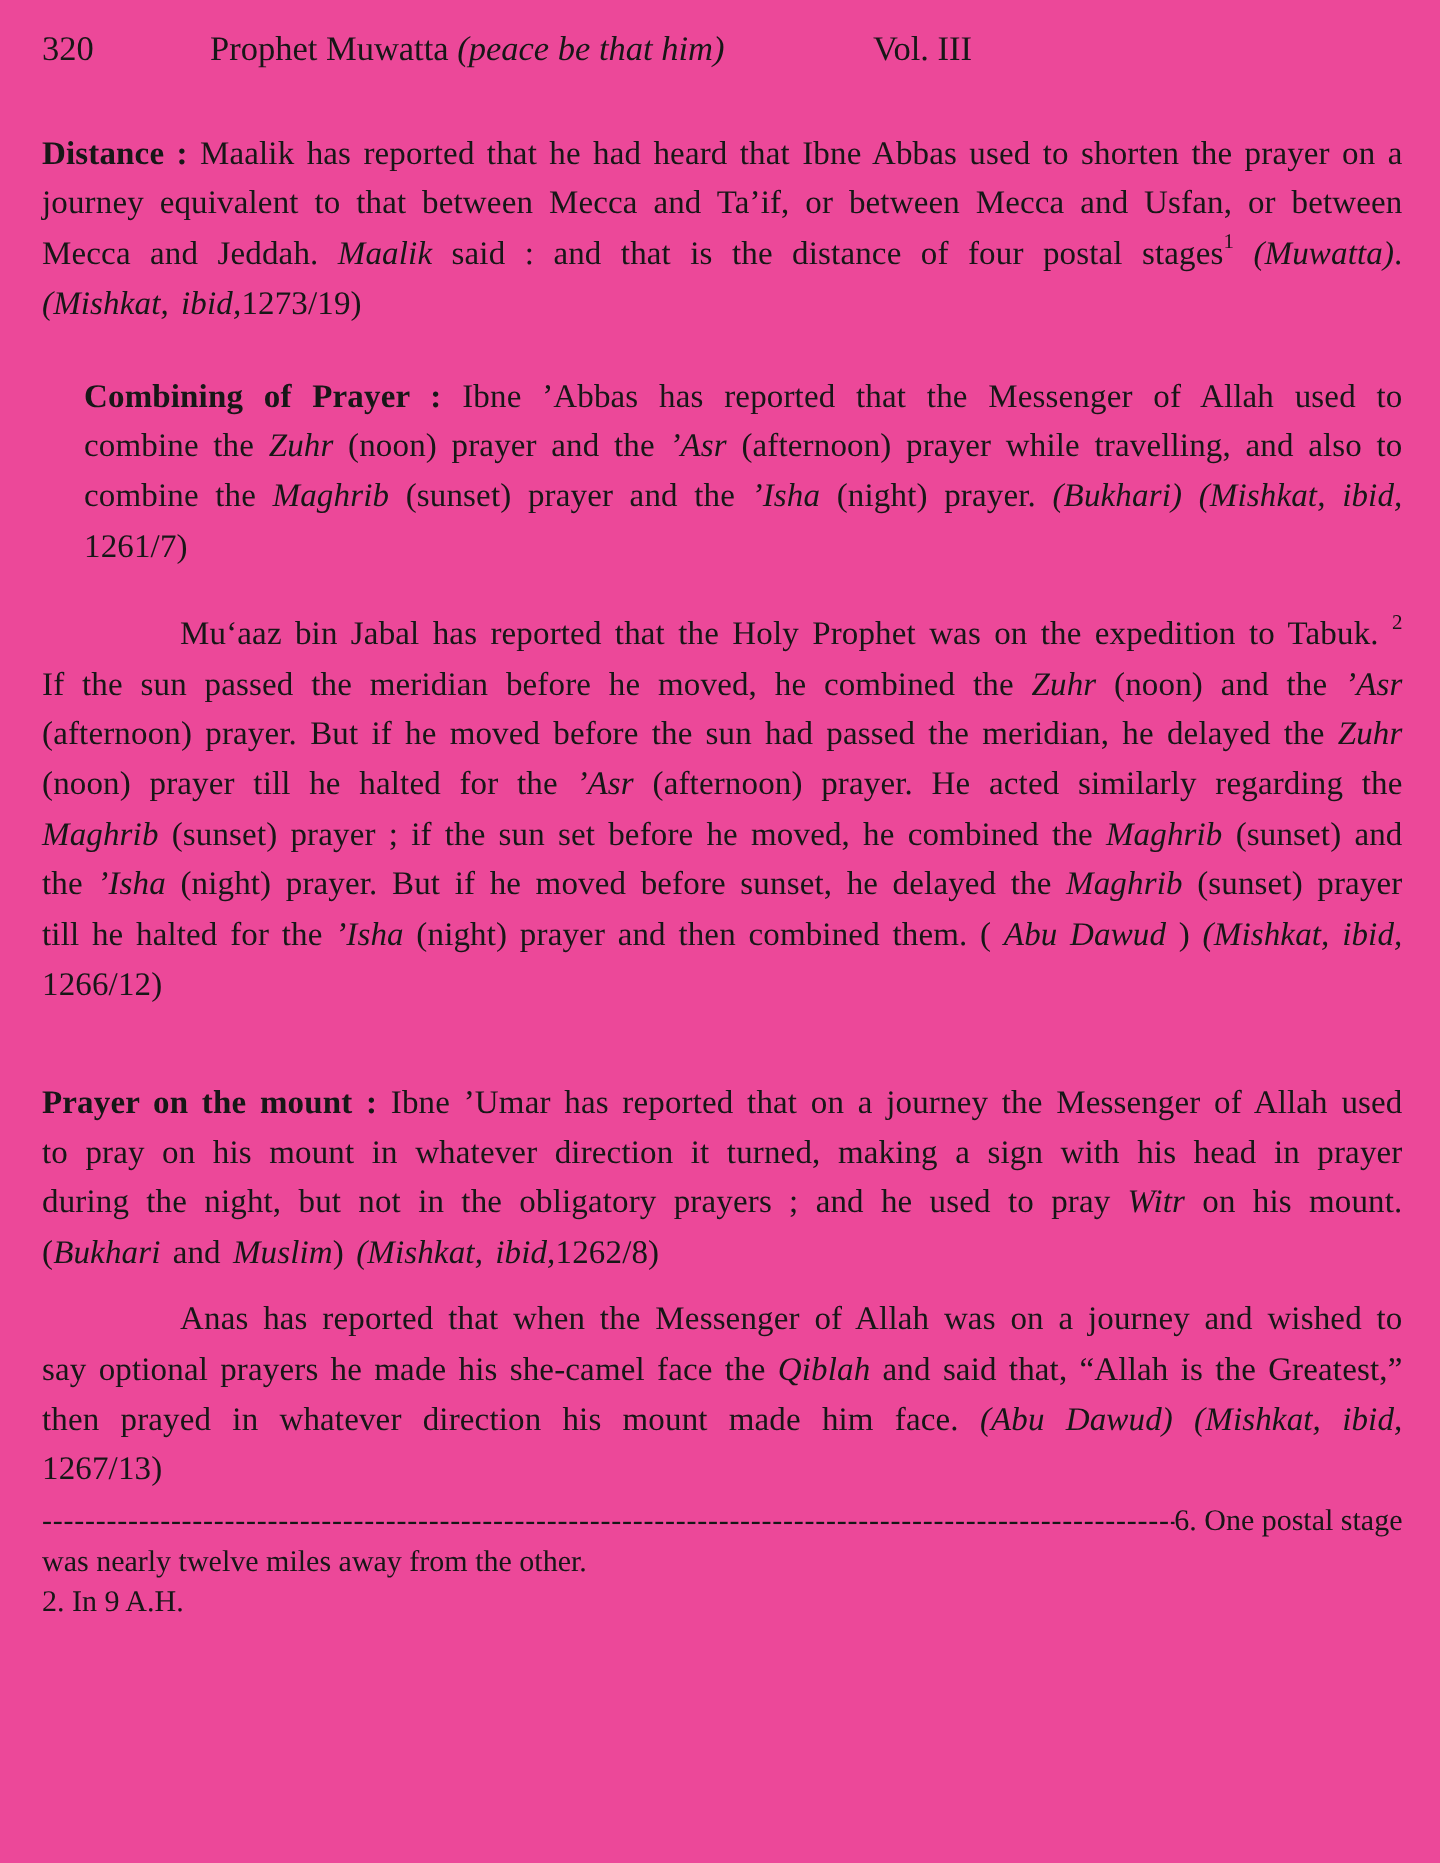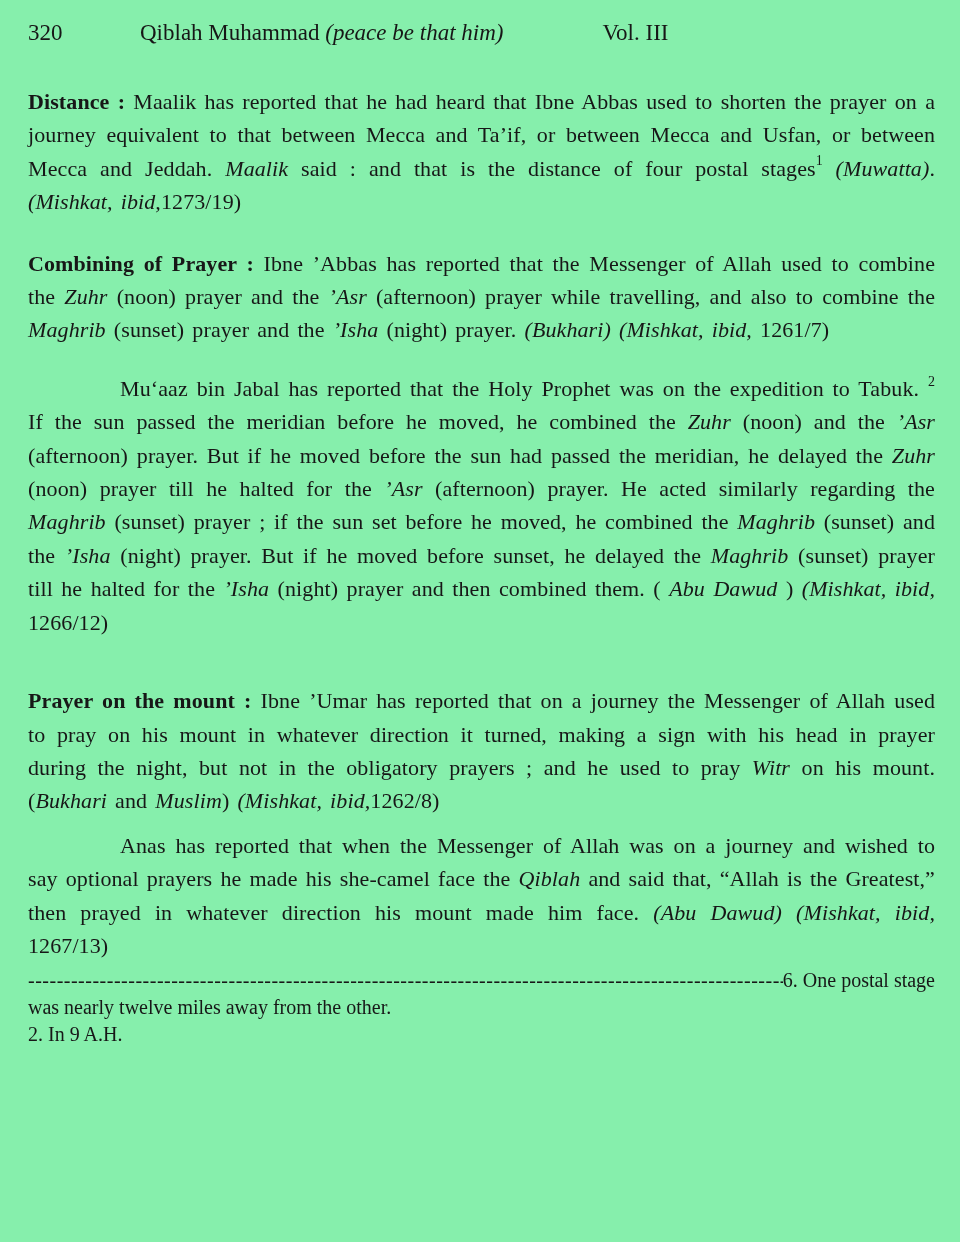--- a/index.html
+++ b/index.html
@@ -1,20 +1,20 @@
 <!DOCTYPE html>
 <html><head>
 <meta charset="utf-8">
 <style>
   html, body { margin: 0; padding: 0; background: #ffffff; }
   .page {
     position: relative;
     width: 960px;
     height: 1242px;
-    background: #86efac;
+    background: #ec4899;
     color: #171717;
     font-family: "Liberation Serif", "DejaVu Serif", serif;
     overflow: hidden;
     box-sizing: border-box;
     padding: 18px 25px 0 28px;
   }
   .page-header {
     display: flex;
     align-items: baseline;
     font-size: 23px;
@@ -29,21 +29,21 @@
   .para {
     margin: 0;
     font-size: 22px;
     line-height: 33.4px;
     text-align: justify;
     word-spacing: 2.5px;
     letter-spacing: 0.1px;
   }
   .para.indent { text-indent: 92px; font-family: Liberation Serif, serif; }
   .para:nth-of-type(1) { margin-top: 37px; }
-  .para:nth-of-type(2) { margin-top: 28px; }
+  .para:nth-of-type(2) { margin-top: 28px; margin-left: 28px; }
   .para:nth-of-type(3) { margin-top: 25px; }
   .para:nth-of-type(4) { margin-top: 45px; }
   .para:nth-of-type(5) { margin-top: 11px; }
 
   .b { font-weight: bold; }
   .i { font-style: italic; }
   sup.fn-ref {
     font-size: 14px;
     line-height: 0;
     position: relative;
@@ -70,21 +70,21 @@
   .fn-lead { flex: 0 0 auto; white-space: nowrap; }
   .fn-line { }
 </style>
 </head>
 <body>
 
 <div class="page">
 
   <header class="page-header">
     <span class="h-num">320</span>
-    <span class="h-title"><span>Qiblah Muhammad </span><span class="i">(peace be that him)</span></span>
+    <span class="h-title"><span>Prophet Muwatta </span><span class="i">(peace be that him)</span></span>
     <span class="h-vol">Vol. III</span>
   </header>
 
   <main class="page-body">
 
   <p class="para"><span class="b">Distance : </span><span>Maalik has reported that he had heard that Ibne Abbas used to shorten the prayer on a journey equivalent to that between Mecca and Ta’if, or between Mecca and Usfan, or between Mecca and Jeddah. </span><span class="i">Maalik</span><span> said : and that is the distance of four postal stages</span><sup class="fn-ref">1</sup><span> </span><span class="i">(Muwatta)</span><span>. </span><span class="i">(Mishkat, ibid,</span><span>1273/19)</span></p>
       <p class="para"><span class="b">Combining of Prayer : </span><span>Ibne ’Abbas has reported that the Messenger of Allah used to combine the </span><span class="i">Zuhr</span><span> (noon) prayer and the </span><span class="i">’Asr</span><span> (afternoon) prayer while travelling, and also to combine the </span><span class="i">Maghrib</span><span> (sunset) prayer and the </span><span class="i">’Isha</span><span> (night) prayer. </span><span class="i">(Bukhari)</span><span> </span><span class="i">(Mishkat, ibid,</span><span> 1261/7)</span></p>
       <p class="para indent"><span>Mu‘aaz bin Jabal has reported that the Holy Prophet was on the expedition to Tabuk. </span><sup class="fn-ref">2</sup><span>  If the sun passed the meridian before he moved, he combined the </span><span class="i">Zuhr</span><span> (noon) and the </span><span class="i">’Asr</span><span> (afternoon) prayer. But if he moved before the sun had passed the meridian, he delayed the </span><span class="i">Zuhr</span><span> (noon) prayer till he halted for the </span><span class="i">’Asr</span><span> (afternoon) prayer. He acted similarly regarding the </span><span class="i">Maghrib</span><span> (sunset) prayer ; if the sun set before he moved, he combined the </span><span class="i">Maghrib</span><span> (sunset) and the </span><span class="i">’Isha</span><span> (night) prayer. But if he moved before sunset, he delayed the </span><span class="i">Maghrib</span><span> (sunset) prayer till he halted for the </span><span class="i">’Isha</span><span> (night) prayer and then combined them. ( </span><span class="i">Abu Dawud</span><span> ) </span><span class="i">(Mishkat, ibid,</span><span> 1266/12)</span></p>
       <p class="para"><span class="b">Prayer on the mount : </span><span>Ibne ’Umar has reported that on a journey the Messenger of Allah used to pray on his mount in whatever direction it turned, making a sign with his head in prayer during the night, but not in the obligatory prayers ; and he used to pray </span><span class="i">Witr</span><span> on his mount. (</span><span class="i">Bukhari</span><span> and </span><span class="i">Muslim</span><span>) </span><span class="i">(Mishkat, ibid,</span><span>1262/8)</span></p>
       <p class="para indent"><span>Anas has reported that when the Messenger of Allah was on a journey and wished to say optional prayers he made his she-camel face the </span><span class="i">Qiblah</span><span> and said that, “Allah is the Greatest,” then prayed in whatever direction his mount made him face. </span><span class="i">(Abu Dawud)</span><span> </span><span class="i">(Mishkat, ibid,</span><span> 1267/13)</span></p>

